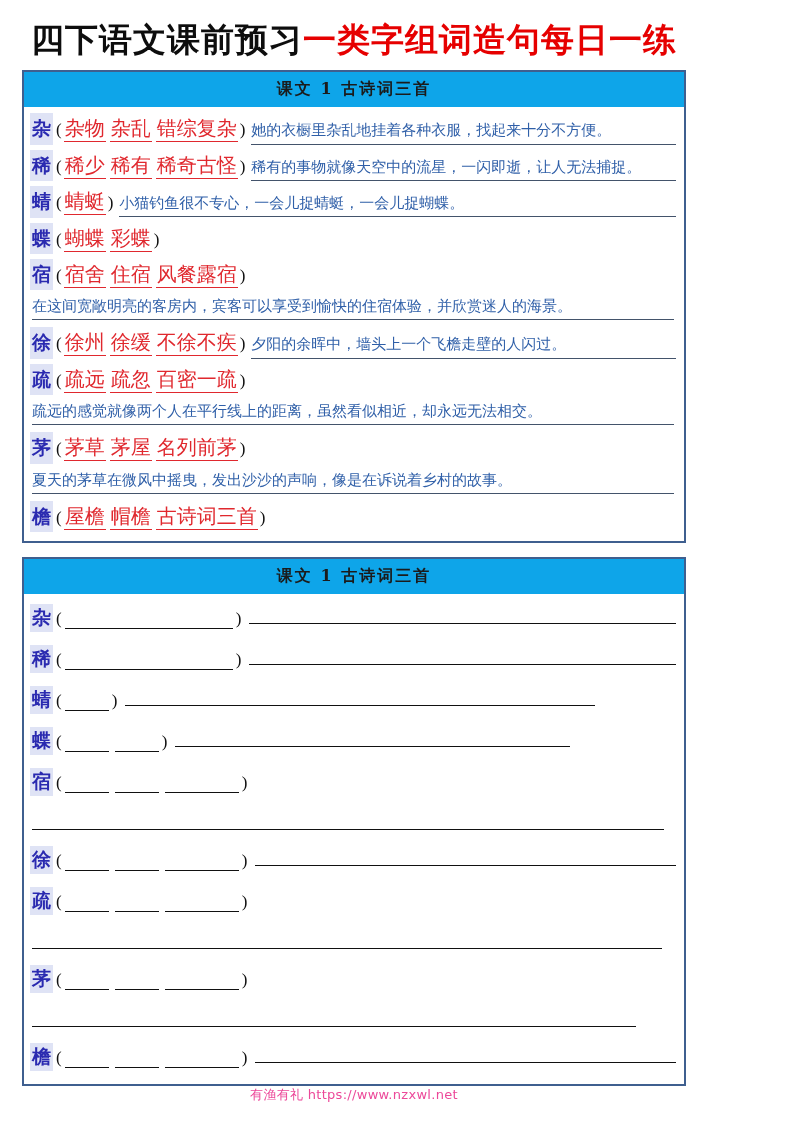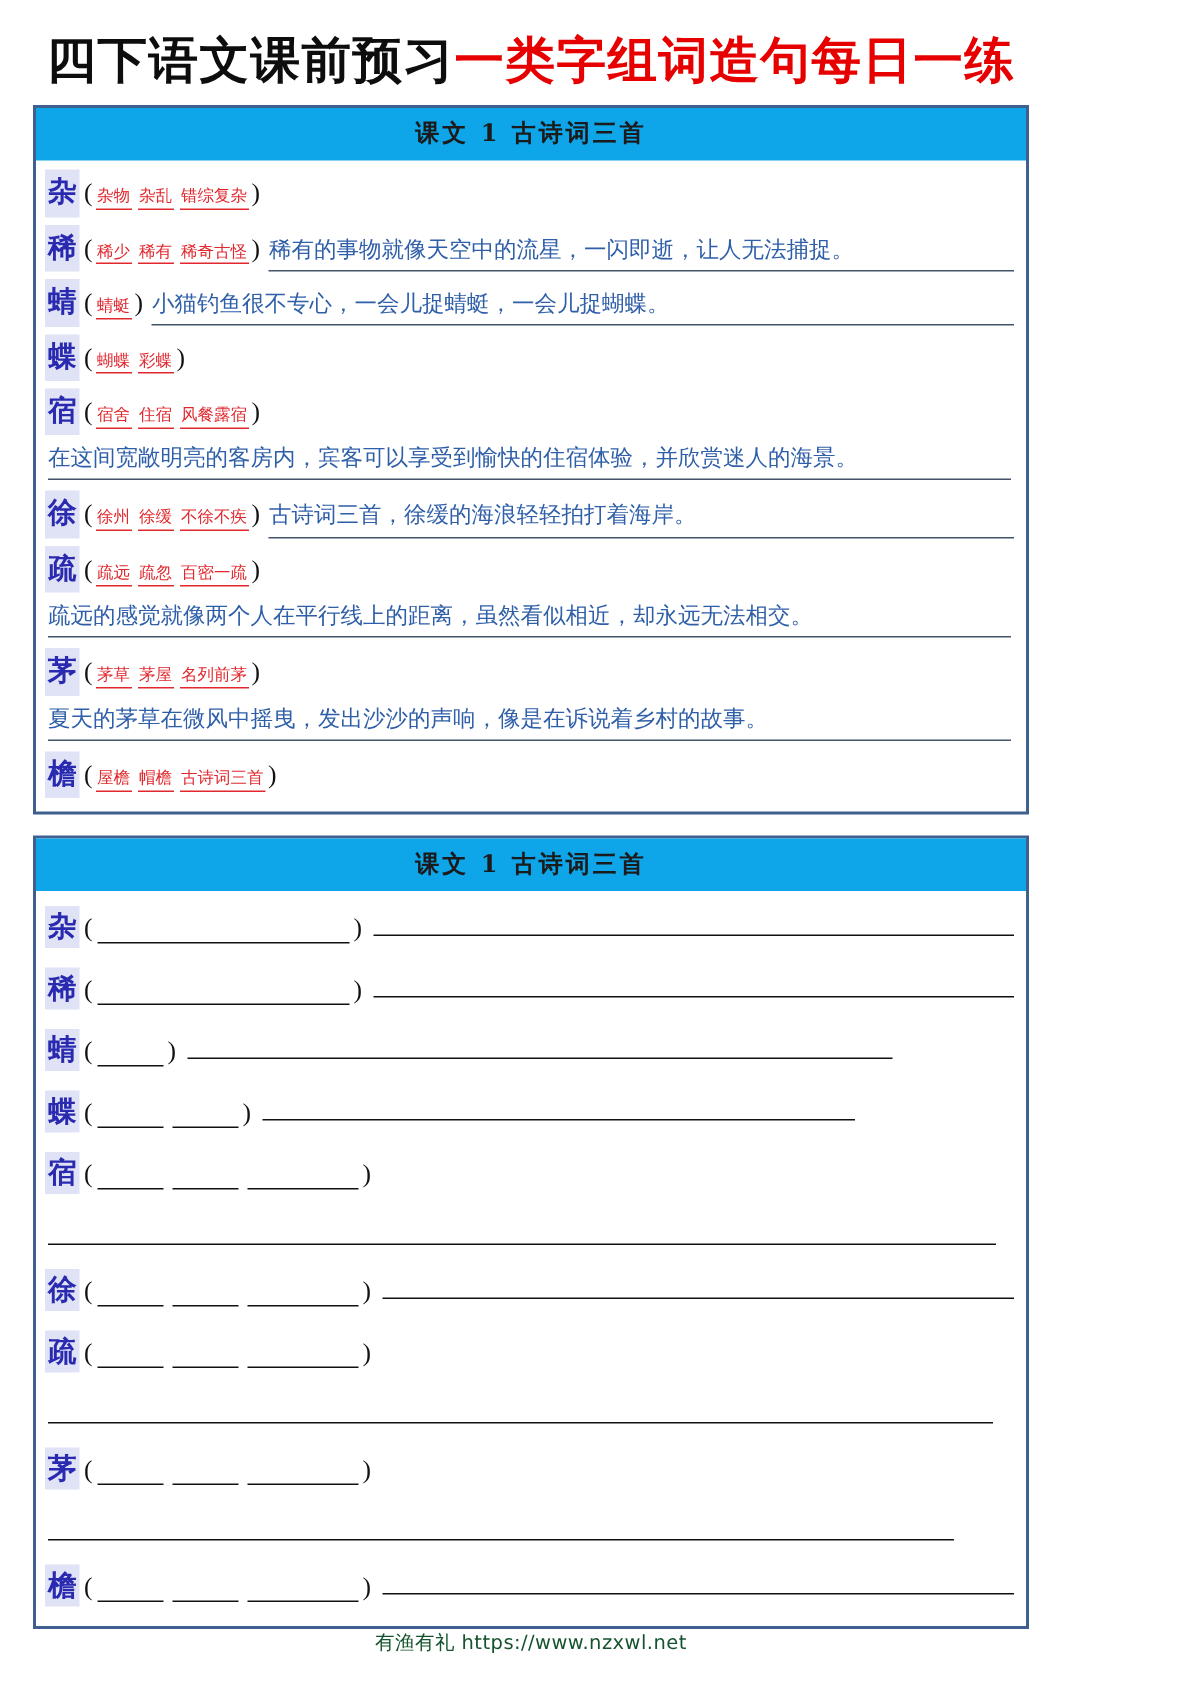--- a/index.html
+++ b/index.html
@@ -83,21 +83,21 @@
     font-family: "DejaVu Serif", "Liberation Serif", serif;
   }
   .paren {
     color: #111111;
     font-size: 17px;
     flex: none;
   }
   .words {
     flex: none;
     color: #e0282e;
-    font-size: 11px;
+    font-size: 20px;
   }
   .word {
     color: #e0282e;
     border-bottom: 1px solid #e0282e;
     padding: 0 1px;
     margin: 0 2px;
     display: inline-block;
     line-height: 1.25;
   }
   .sentence {
@@ -159,21 +159,21 @@
   .full-line.w-b { margin-right: 14px; }
   .full-line.w-c { margin-right: 40px; }
 
   
   .watermark {
     position: absolute;
     left: 0;
     right: 0;
     bottom: 18px;
     text-align: center;
-    color: #14532d;
+    color: #ec4899;
     font-size: 13px;
     font-family: "DejaVu Sans", "Liberation Sans", sans-serif;
     letter-spacing: 0.3px;
   }
 </style>
 </head>
 <body>
 
 <div class="page">
 
@@ -183,20 +183,21 @@
 
   <div class="box">
     <div class="box-header">课文 1 古诗词三首</div>
     <div class="box-body">
 
       <div class="row">
         <span class="hanzi">杂</span>
         <span class="paren">(</span>
         <span class="words"><span class="word">杂物</span><span class="word">杂乱</span><span class="word">错综复杂</span></span>
         <span class="paren">)</span>
+        <span class="sentence">她的衣橱里杂乱地挂着各种衣服，找起来十分不方便。</span>
       </div>
 
       <div class="row">
         <span class="hanzi">稀</span>
         <span class="paren">(</span>
         <span class="words"><span class="word">稀少</span><span class="word">稀有</span><span class="word">稀奇古怪</span></span>
         <span class="paren">)</span>
         <span class="sentence">稀有的事物就像天空中的流星，一闪即逝，让人无法捕捉。</span>
       </div>
 
@@ -221,21 +222,21 @@
         <span class="words"><span class="word">宿舍</span><span class="word">住宿</span><span class="word">风餐露宿</span></span>
         <span class="paren">)</span>
       </div>
       <div class="sentence-full">在这间宽敞明亮的客房内，宾客可以享受到愉快的住宿体验，并欣赏迷人的海景。</div>
 
       <div class="row">
         <span class="hanzi">徐</span>
         <span class="paren">(</span>
         <span class="words"><span class="word">徐州</span><span class="word">徐缓</span><span class="word">不徐不疾</span></span>
         <span class="paren">)</span>
-        <span class="sentence">古诗词三首，徐缓的海浪轻轻拍打着海岸。</span>
+        <span class="sentence">夕阳的余晖中，墙头上一个飞檐走壁的人闪过。</span>
       </div>
 
       <div class="row">
         <span class="hanzi">疏</span>
         <span class="paren">(</span>
         <span class="words"><span class="word">疏远</span><span class="word">疏忽</span><span class="word">百密一疏</span></span>
         <span class="paren">)</span>
       </div>
       <div class="sentence-full">疏远的感觉就像两个人在平行线上的距离，虽然看似相近，却永远无法相交。</div>
 

